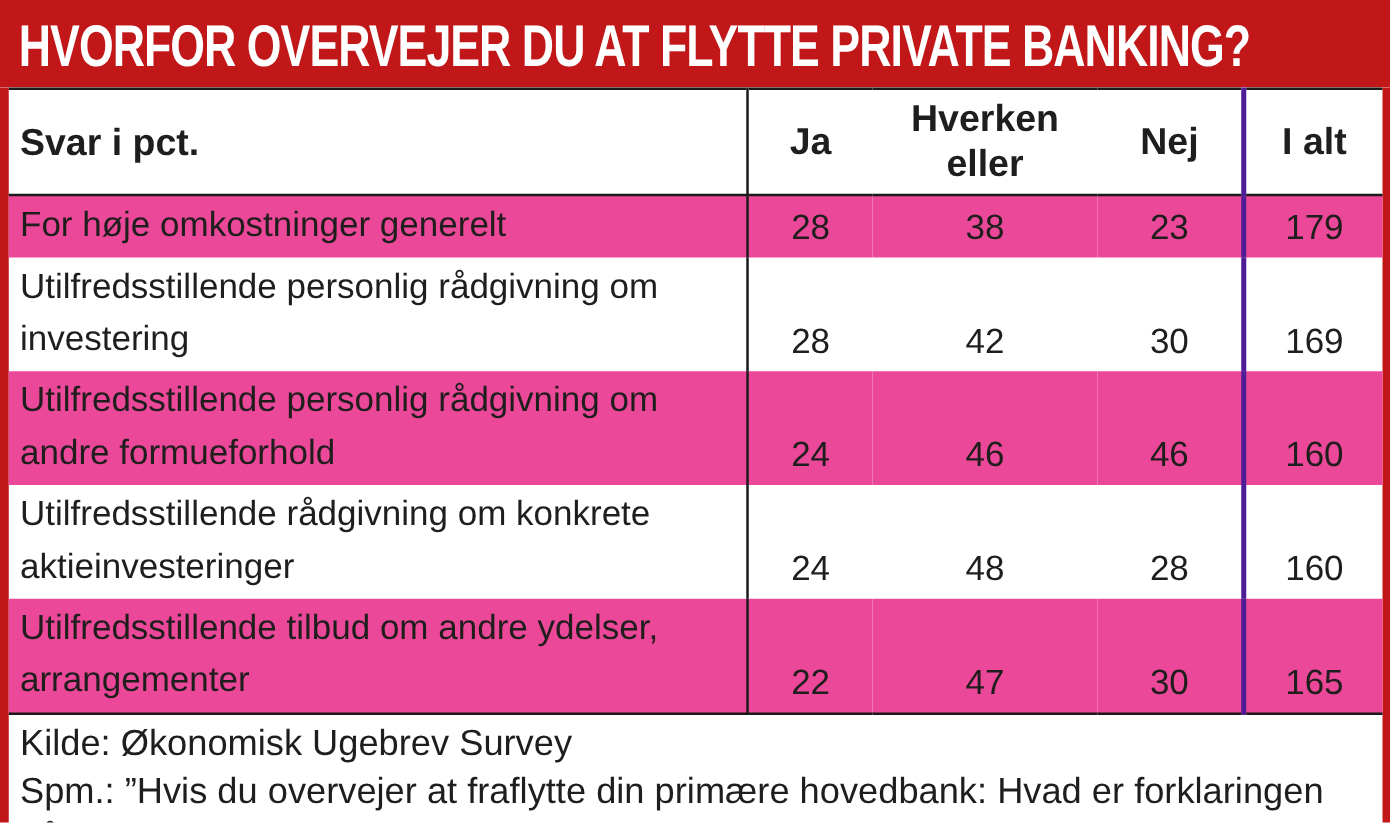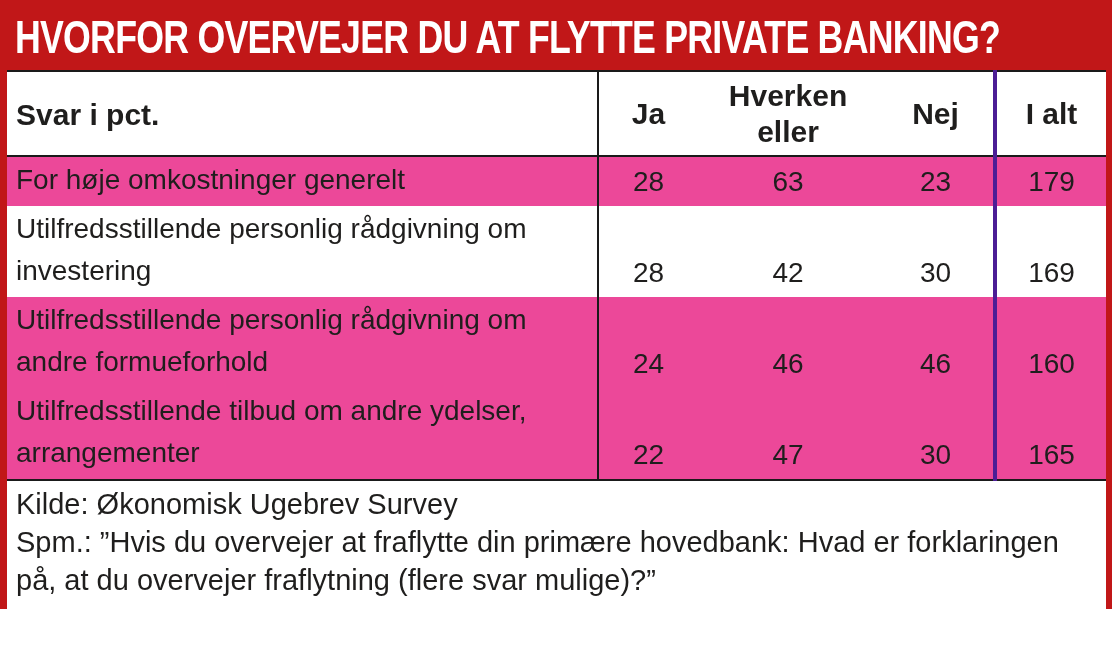--- a/index.html
+++ b/index.html
@@ -130,41 +130,48 @@
         <td class="c-label">Svar i pct.</td>
         <td class="c-num">Ja</td>
         <td class="c-num">Hverken eller</td>
         <td class="c-num b-right">Nej</td>
         <td class="c-num">I alt</td>
       </tr>
 
       <tr class="r1 stripe">
         <td class="c-label">For høje omkostninger generelt</td>
         <td class="c-num">28</td>
-        <td class="c-num">63</td>
+        <td class="c-num">38</td>
         <td class="c-num b-right">23</td>
         <td class="c-num">179</td>
       </tr>
 
       <tr class="r2">
         <td class="c-label">Utilfredsstillende personlig rådgivning om investering</td>
         <td class="c-num">28</td>
         <td class="c-num">42</td>
         <td class="c-num b-right">30</td>
         <td class="c-num">169</td>
       </tr>
 
       <tr class="r3 stripe">
         <td class="c-label">Utilfredsstillende personlig rådgivning om andre formueforhold</td>
         <td class="c-num">24</td>
         <td class="c-num">46</td>
         <td class="c-num b-right">46</td>
         <td class="c-num">160</td>
       </tr>
 
+      <tr class="r4">
+        <td class="c-label">Utilfredsstillende rådgivning om konkrete aktieinvesteringer</td>
+        <td class="c-num">24</td>
+        <td class="c-num">48</td>
+        <td class="c-num b-right">28</td>
+        <td class="c-num">160</td>
+      </tr>
 
       <tr class="r5 stripe last-data">
         <td class="c-label">Utilfredsstillende tilbud om andre ydelser, arrangementer</td>
         <td class="c-num">22</td>
         <td class="c-num">47</td>
         <td class="c-num b-right">30</td>
         <td class="c-num">165</td>
       </tr>
 
       <tr class="foot">

